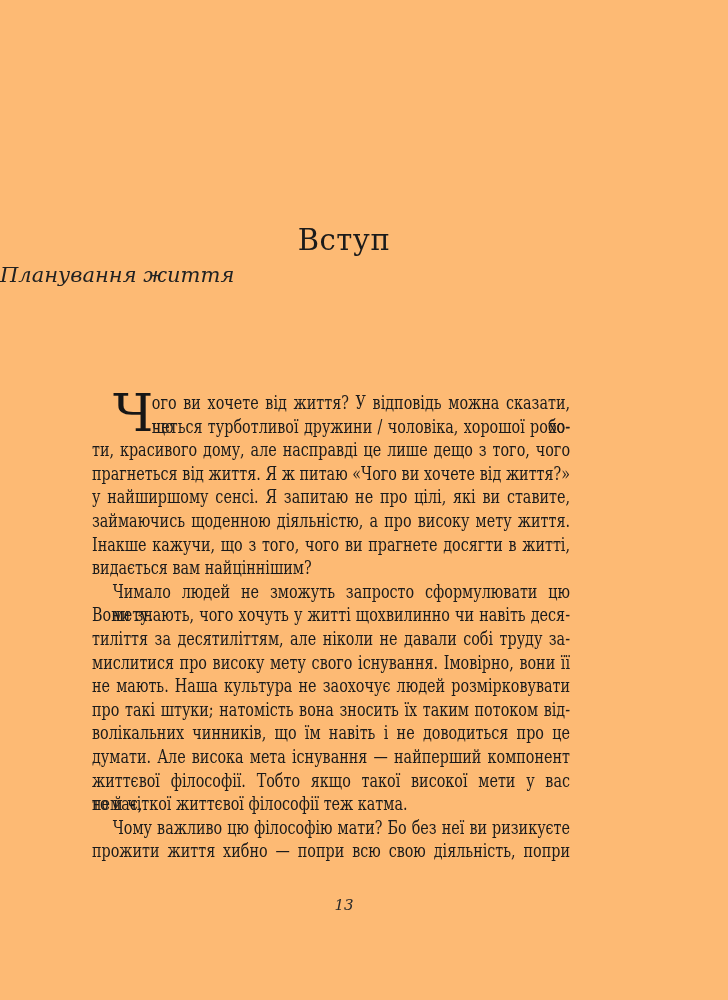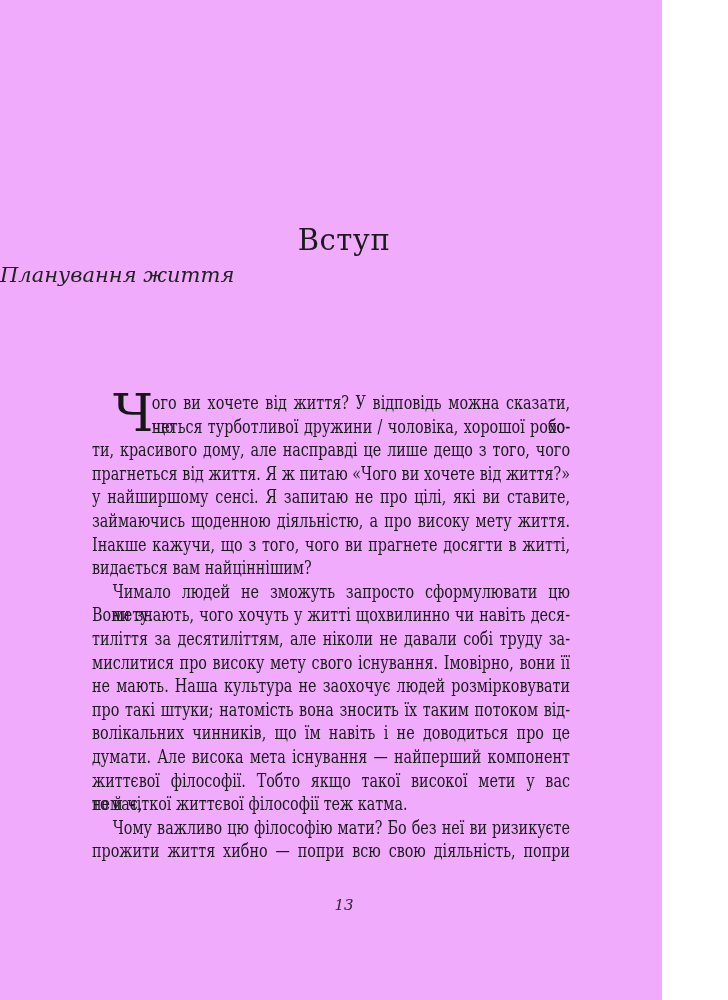--- a/index.html
+++ b/index.html
@@ -2,23 +2,23 @@
 <html><head>
 <meta charset="utf-8">
 <style>
   html, body {
     margin: 0;
     padding: 0;
     background: #ffffff;
   }
   .page {
     position: relative;
-    width: 662px;
+    width: 728px;
     height: 1000px;
-    background: #f0abfc;
+    background: #fdba74;
     overflow: hidden;
     font-family: "DejaVu Serif", serif;
     color: #1b1b1b;
   }
   .title {
     position: absolute;
     top: 224px;
     left: 0;
     width: 688px;
     margin: 0;

